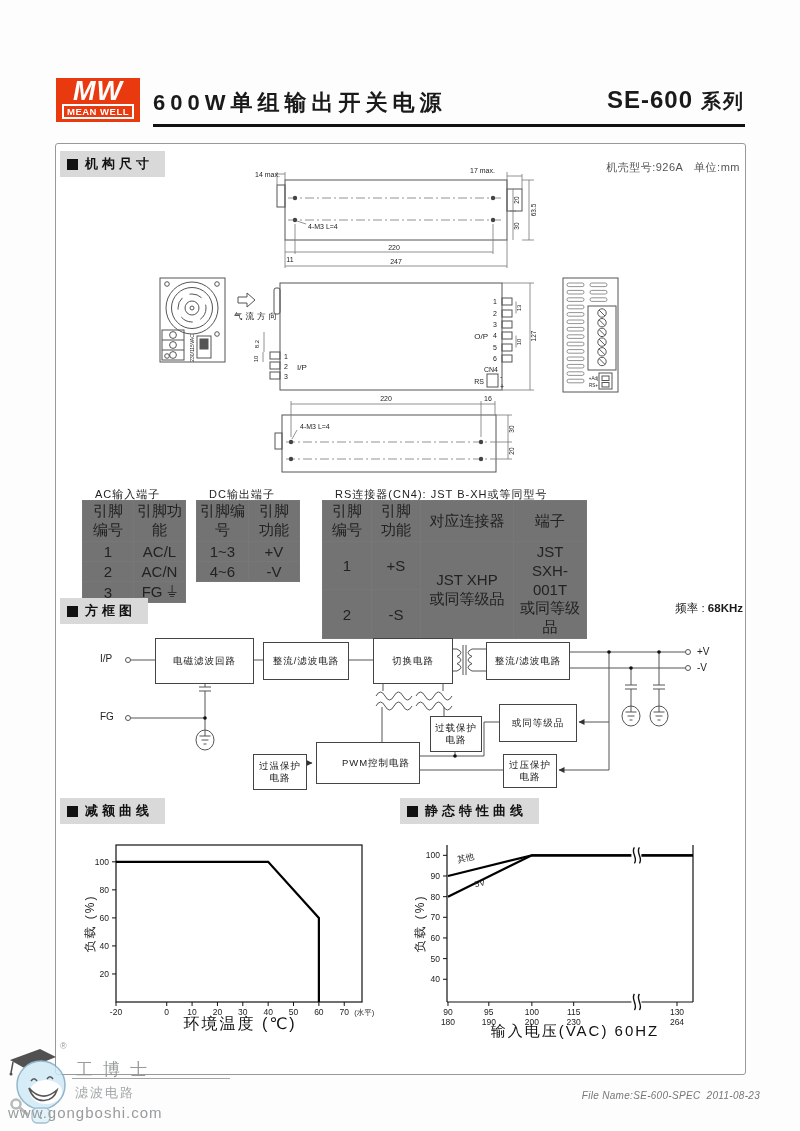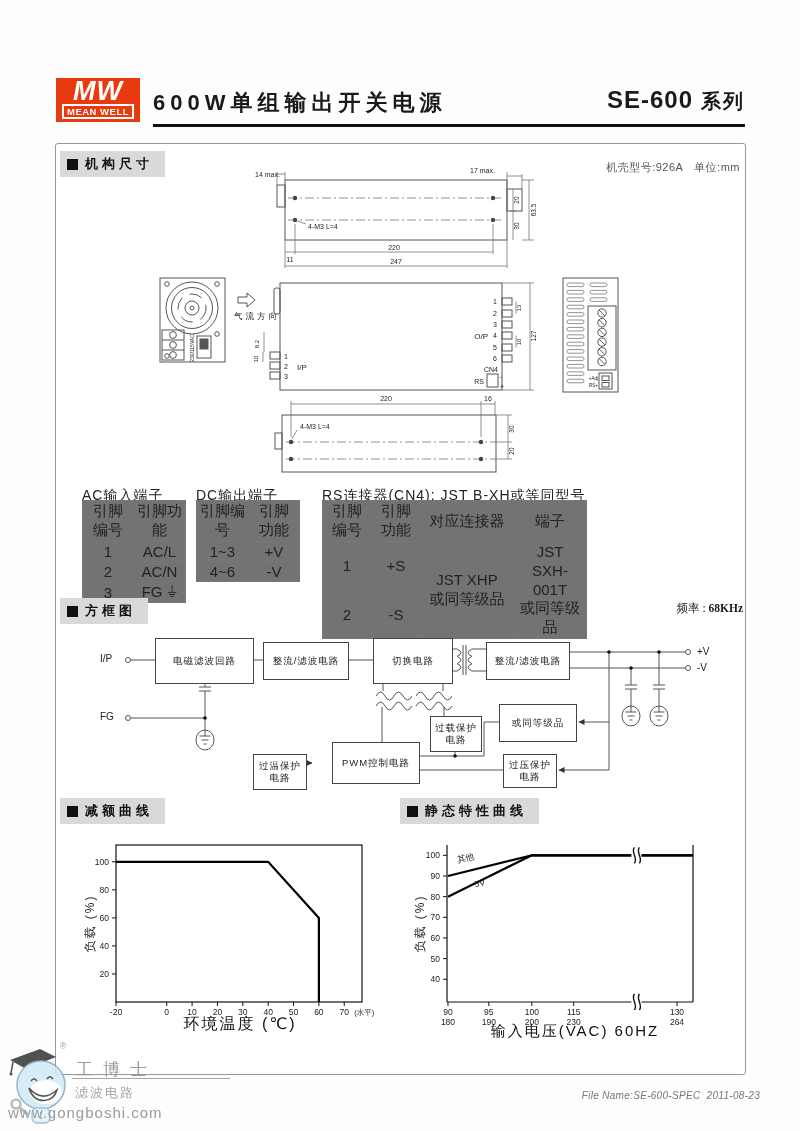--- a/index.html
+++ b/index.html
@@ -13,21 +13,21 @@
   .doc-title{left:153px;top:88px;font-size:22px;font-weight:600;letter-spacing:5px;}
   .series{left:460px;top:86px;width:285px;text-align:right;}
   .series b{font-size:24px;letter-spacing:1px;}
   .series span{font-size:20px;font-weight:600;letter-spacing:2px;margin-left:8px;}
   .rule{left:153px;top:124px;width:592px;height:3px;background:#111;}
   .frame{left:55px;top:143px;width:689px;height:930px;border:1.2px solid #999;border-radius:3px;background:#fff;}
   .sec-title{background:#d9d9d9;display:flex;align-items:center;gap:7px;padding:4px 12px 4px 7px;font-size:13px;font-weight:bold;letter-spacing:4px;color:#111;}
   .sq{width:11px;height:11px;background:#111;display:inline-block;flex:0 0 auto;}
   .note{color:#555;font-size:11px;letter-spacing:.5px;}
   
-  .ttl{font-size:14px;color:#222;letter-spacing:1px;}
+  .ttl{font-size:11px;color:#222;letter-spacing:1px;margin-left:13px;}
   table.t{border-collapse:collapse;font-size:15px;color:#222;background:#737373;}
   table.t td{border:1px solid #777;text-align:center;padding:1px 3px;height:13px;}
   td.pre{white-space:pre-line;line-height:1.25;}
   
   .bb{border:1px solid #444;background:#fff;display:flex;align-items:center;justify-content:center;
       text-align:center;font-size:9.5px;letter-spacing:1px;white-space:pre-line;line-height:1.3;color:#222;}
   .term{font-size:10px;color:#222;}
   .axlabel{font-size:16px;letter-spacing:2px;text-align:center;color:#111;}
   svg text{fill:#222;font-family:"Liberation Sans","DejaVu Sans",sans-serif;}
   svg .ln{stroke:#555;fill:none;stroke-width:1;}
@@ -315,21 +315,21 @@
       <td>2</td>
       <td>-S</td>
     </tr>
   </tbody>
     </table>
 
   <div class="abs sec-title" style="left:60px;top:598px;">
     <span class="sq"></span>
     <span>方框图</span>
   </div>
-  <div class="abs" style="left:600px;top:601px;width:143px;text-align:right;font-size:11.5px;font-family:Liberation Serif, serif;">
+  <div class="abs" style="left:600px;top:601px;width:143px;text-align:right;font-size:11.5px;">
     <span>频率 :</span> <b>68KHz</b>
   </div>
 
   <svg class="abs" style="left:60px;top:625px;" width="680" height="170" viewBox="0 0 680 170">
     <defs>
       <marker id="arr" markerWidth="8" markerHeight="8" refX="5.5" refY="3" orient="auto">
         <path d="M0,0 L6,3 L0,6 z" fill="#333"></path>
       </marker>
       <g id="gnd" stroke="#555" fill="none">
         <line x1="0" y1="0" x2="0" y2="10"></line>
@@ -407,21 +407,21 @@
   <div class="abs term" style="left:697px;top:646px;">+V</div>
   <div class="abs term" style="left:697px;top:662px;">-V</div>
 
   <div class="abs bb" style="left:155px;top:638px;width:97px;height:44px;">电磁滤波回路</div>
   <div class="abs bb" style="left:263px;top:642px;width:84px;height:36px;">整流/滤波电路</div>
   <div class="abs bb" style="left:373px;top:638px;width:78px;height:44px;">切换电路</div>
   <div class="abs bb" style="left:486px;top:642px;width:82px;height:36px;">整流/滤波电路</div>
   <div class="abs bb" style="left:499px;top:704px;width:76px;height:36px;">或同等级品</div>
   <div class="abs bb" style="left:430px;top:716px;width:50px;height:34px;">过载保护
 电路</div>
-  <div class="abs bb" style="left:332px;top:742px;width:86px;height:40px;">PWM控制电路</div>
+  <div class="abs bb" style="left:316px;top:742px;width:86px;height:40px;padding-left:16px;">PWM控制电路</div>
   <div class="abs bb" style="left:253px;top:746px;width:52px;height:34px;margin-top:8px;">过温保护
 电路</div>
   <div class="abs bb" style="left:503px;top:754px;width:52px;height:32px;">过压保护
 电路</div>
 
   <div class="abs sec-title" style="left:60px;top:798px;">
     <span class="sq"></span>
     <span>减额曲线</span>
   </div>
   <div class="abs sec-title" style="left:400px;top:798px;">

